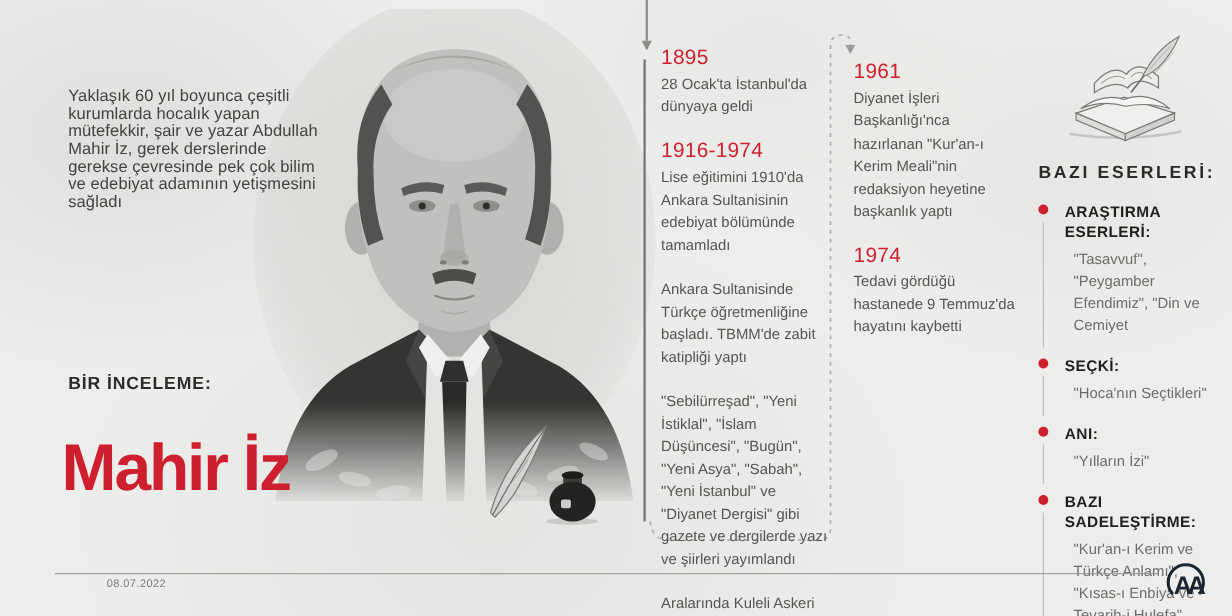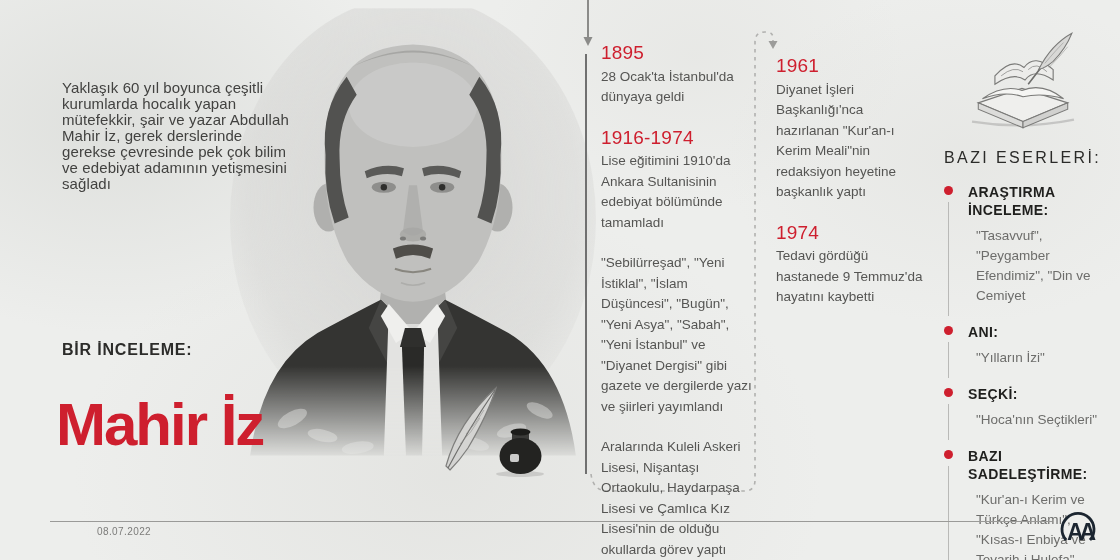--- a/index.html
+++ b/index.html
@@ -35,21 +35,21 @@
   
   .tl-col{position:absolute; width:154px; font-size:13.5px; line-height:20.5px; color:#56565:4;}
   .tl-col{color:#555553;}
   #tl-col1{left:601px; top:43px;}
   #tl-col2{left:776px; top:56px;}
   .tl-year{font-weight:normal; color:#ce1f2e; font-size:19px; margin:0 0 3px 0; letter-spacing:.2px;}
   .tl-text{margin:0 0 20px 0;}
   
   .works-heading{
     position:absolute; left:944px; top:149px;
-    font-size:16px; font-weight:normal; letter-spacing:2.4px; color:#2b2b29;
+    font-size:16px; font-weight:bold; letter-spacing:2.4px; color:#2b2b29;
   }
   .works-list{position:absolute; left:944px; top:183px; width:168px;}
   .work-item{position:relative; padding-left:24px; margin-bottom:17px;}
   .work-dot{position:absolute; left:0; top:3px; width:9px; height:9px; border-radius:50%; background:#ce1f2e;}
   .work-rule{position:absolute; left:4px; top:19px; bottom:-10px; width:1px; background:#b9b9b7;}
   .work-label{font-size:14px; font-weight:bold; color:#1f1f1d; line-height:18px; letter-spacing:.4px;}
   .work-value{margin:7px 0 0 8px; font-size:13.5px; line-height:20px; color:#6d6d6b;}
   
   .footer-rule{position:absolute; left:50px; top:521px; width:1002px; height:1px; background:#9a9a98;}
   .footer-date{position:absolute; left:50px; top:526px; font-size:10px; color:#7c7c7a; letter-spacing:.4px;padding-left:47px;}
@@ -156,20 +156,21 @@
 
   <div class="tl-col" id="tl-col1">
     <div class="tl-entry">
       <div class="tl-year">1895</div>
       <p class="tl-text">28 Ocak'ta İstanbul'da dünyaya geldi</p>
     </div>
     <div class="tl-entry">
       <div class="tl-year">1916-1974</div>
       <p class="tl-text">Lise eğitimini 1910'da Ankara Sultanisinin edebiyat bölümünde tamamladı</p>
     </div>
+    <p class="tl-text">Ankara Sultanisinde Türkçe öğretmenliğine başladı. TBMM'de zabit katipliği yaptı</p>
     <p class="tl-text">"Sebilürreşad", "Yeni İstiklal", "İslam Düşüncesi", "Bugün", "Yeni Asya", "Sabah", "Yeni İstanbul" ve "Diyanet Dergisi" gibi gazete ve dergilerde yazı ve şiirleri yayımlandı</p>
     <p class="tl-text">Aralarında Kuleli Askeri Lisesi, Nişantaşı Ortaokulu, Haydarpaşa Lisesi ve Çamlıca Kız Lisesi'nin de olduğu okullarda görev yaptı</p>
   </div>
 
   <div class="tl-col" id="tl-col2">
     <div class="tl-entry">
       <div class="tl-year">1961</div>
       <p class="tl-text">Diyanet İşleri Başkanlığı'nca hazırlanan "Kur'an-ı Kerim Meali"nin redaksiyon heyetine başkanlık yaptı</p>
     </div>
     <div class="tl-entry">
@@ -189,34 +190,34 @@
     <path d="M60 54 Q78 30 97 10" stroke="#6e6e6c" stroke-width="1.5" fill="none"></path>
     <path d="M70 40 Q82 16 102 5 Q96 20 84 32 Q77 38 70 40 Z" fill="#d8d8d6" stroke="#7a7a78" stroke-width="1"></path>
     <path d="M76 34 Q86 22 94 14 M80 38 Q90 28 98 18" stroke="#8e8e8c" stroke-width=".7" fill="none" opacity=".7"></path>
   </svg>
 
   <div class="works-heading">BAZI ESERLERİ:</div>
   <div class="works-list">
     <div class="work-item">
       <span class="work-dot"></span>
       <span class="work-rule"></span>
-      <div class="work-label">ARAŞTIRMA İNCELEME:</div>
+      <div class="work-label">ARAŞTIRMA ESERLERİ:</div>
       <div class="work-value">"Tasavvuf", "Peygamber Efendimiz", "Din ve Cemiyet</div>
+    </div>
+    <div class="work-item">
+      <span class="work-dot"></span>
+      <span class="work-rule"></span>
+      <div class="work-label">SEÇKİ:</div>
+      <div class="work-value">"Hoca'nın Seçtikleri"</div>
     </div>
     <div class="work-item">
       <span class="work-dot"></span>
       <span class="work-rule"></span>
       <div class="work-label">ANI:</div>
       <div class="work-value">"Yılların İzi"</div>
-    </div>
-    <div class="work-item">
-      <span class="work-dot"></span>
-      <span class="work-rule"></span>
-      <div class="work-label">SEÇKİ:</div>
-      <div class="work-value">"Hoca'nın Seçtikleri"</div>
     </div>
     <div class="work-item">
       <span class="work-dot"></span>
       <span class="work-rule"></span>
       <div class="work-label">BAZI SADELEŞTİRME:</div>
       <div class="work-value">"Kur'an-ı Kerim ve Türkçe Anlamı", "Kısas-ı Enbiya ve Tevarih-i Hulefa"</div>
     </div>
   </div>
 
   <div class="footer-rule"></div>

